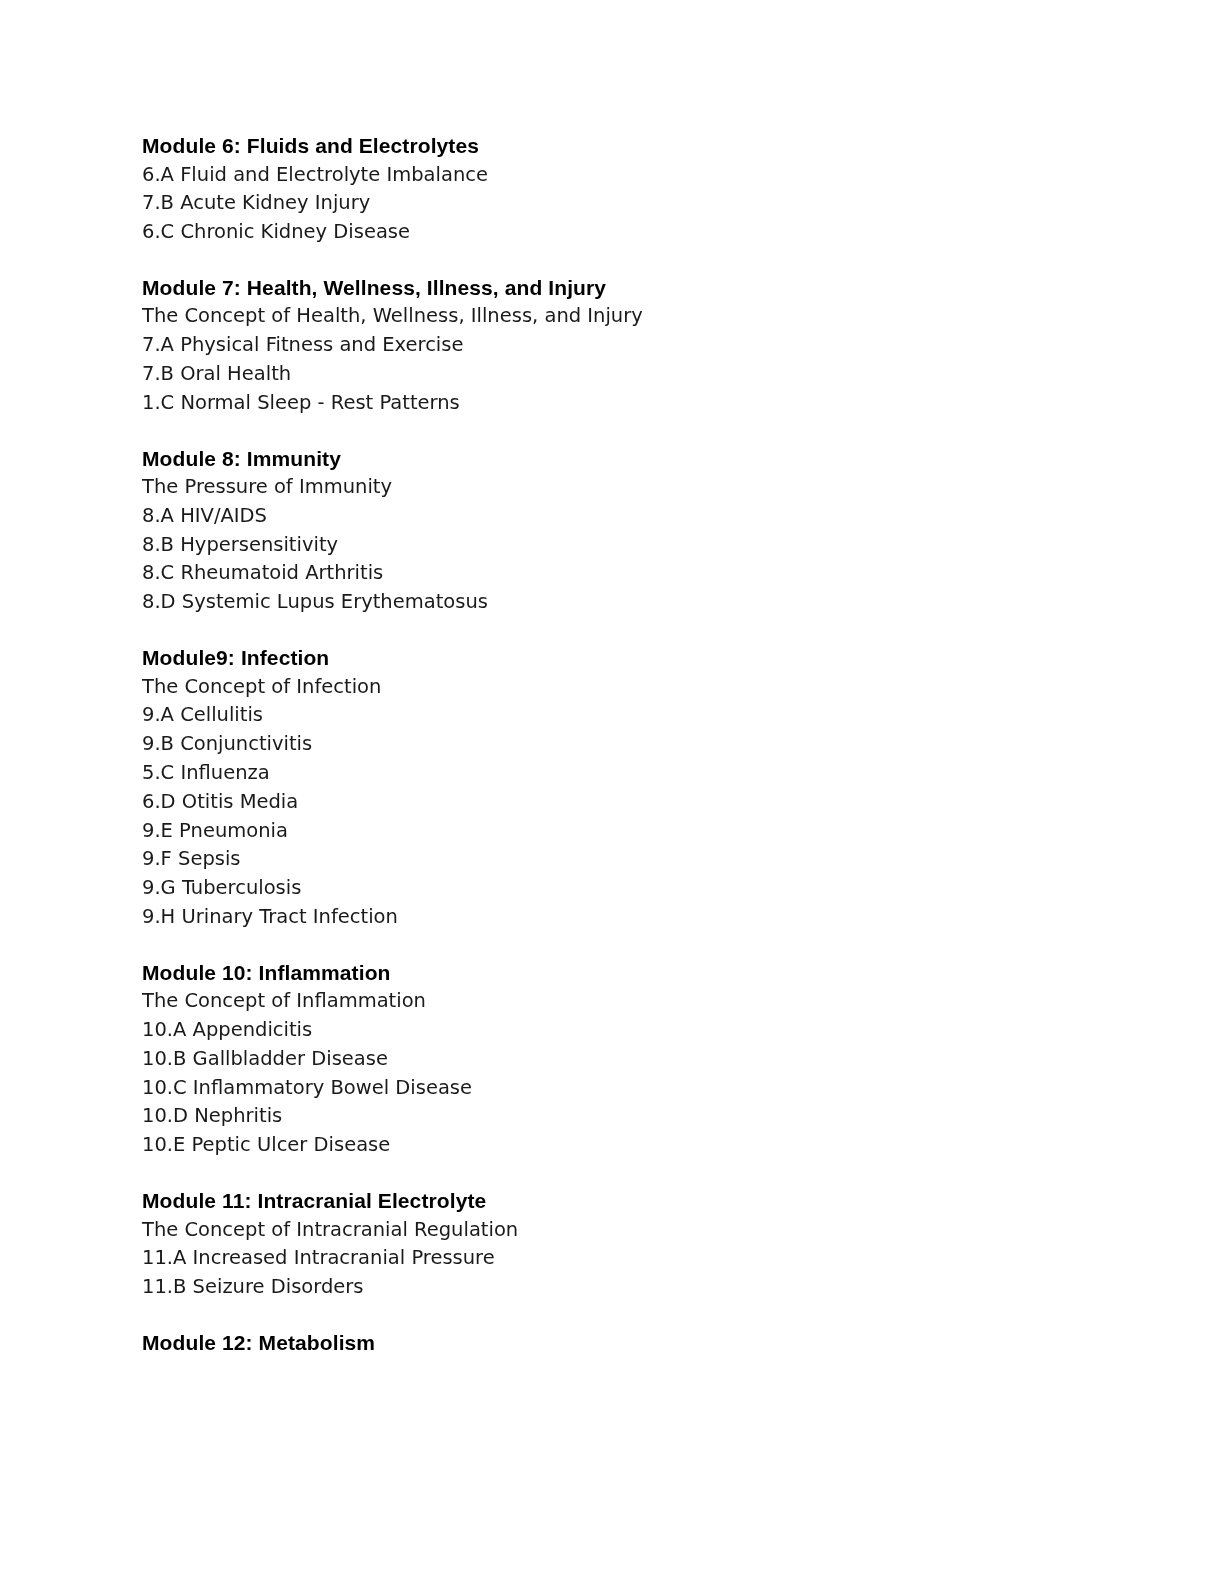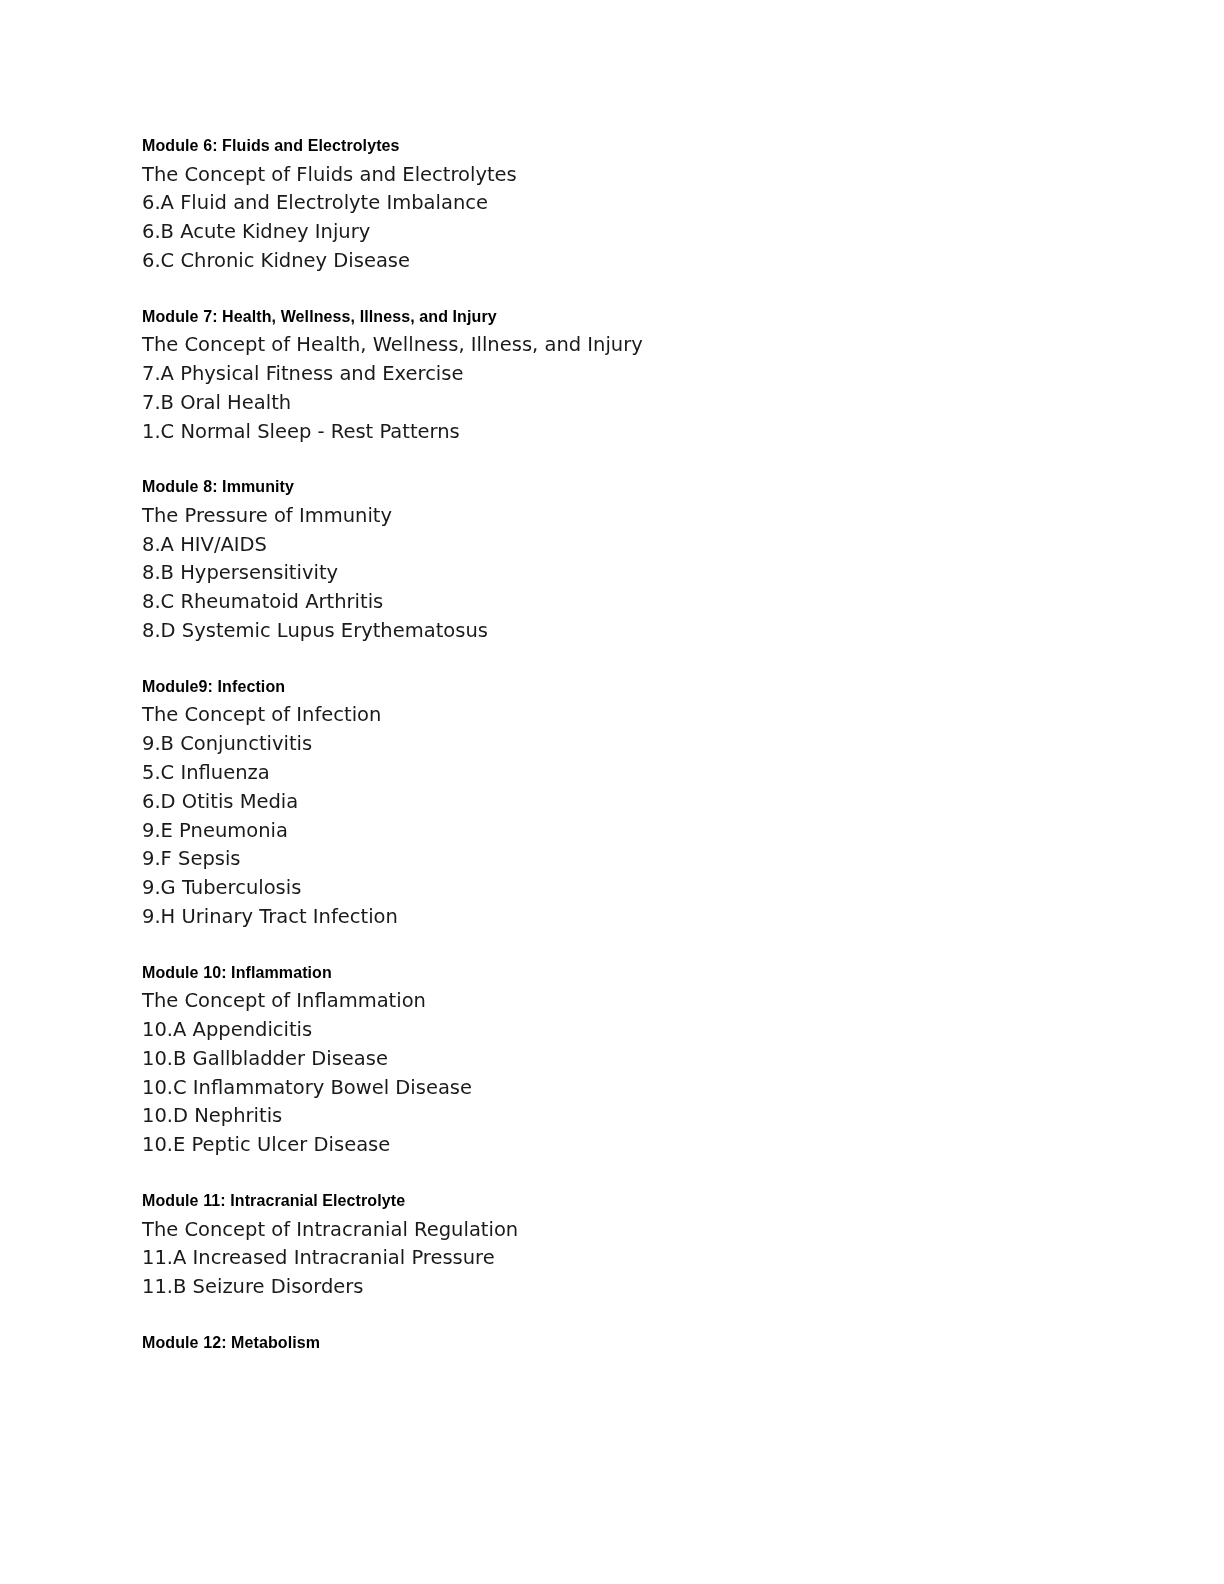--- a/index.html
+++ b/index.html
@@ -23,21 +23,21 @@
   }
   .doc-body {
     width: 940px;
   }
   .module-block {
     margin: 0 0 0 0;
   }
   .module-title {
     font-family: "Liberation Sans", sans-serif;
     font-weight: bold;
-    font-size: 16px;
+    font-size: 21px;
     line-height: 28.5px;
     letter-spacing: 0.1px;
     color: #000000;
     margin: 0;
     white-space: nowrap;
   }
   .module-line {
     font-family: "DejaVu Sans", sans-serif;
     font-weight: 400;
     font-size: 19.5px;
@@ -51,23 +51,22 @@
   }
 </style>
 </head>
 <body>
 
 <div class="page">
   <div class="doc-body">
 
     <div class="module-block">
       <div class="module-title">Module 6: Fluids and Electrolytes</div>
-      <div class="module-line">The Concept of Fluids and Electrolytes</div>
       <div class="module-line">6.A Fluid and Electrolyte Imbalance</div>
-      <div class="module-line">6.B Acute Kidney Injury</div>
+      <div class="module-line">7.B Acute Kidney Injury</div>
       <div class="module-line">6.C Chronic Kidney Disease</div>
     </div>
     <div class="block-gap"></div>
 
     <div class="module-block">
       <div class="module-title">Module 7: Health, Wellness, Illness, and Injury</div>
       <div class="module-line">The Concept of Health, Wellness, Illness, and Injury</div>
       <div class="module-line">7.A Physical Fitness and Exercise</div>
       <div class="module-line">7.B Oral Health</div>
       <div class="module-line">1.C Normal Sleep - Rest Patterns</div>
@@ -80,20 +79,21 @@
       <div class="module-line">8.A HIV/AIDS</div>
       <div class="module-line">8.B Hypersensitivity</div>
       <div class="module-line">8.C Rheumatoid Arthritis</div>
       <div class="module-line">8.D Systemic Lupus Erythematosus</div>
     </div>
     <div class="block-gap"></div>
 
     <div class="module-block">
       <div class="module-title">Module9: Infection</div>
       <div class="module-line">The Concept of Infection</div>
+      <div class="module-line">9.A Cellulitis</div>
       <div class="module-line">9.B Conjunctivitis</div>
       <div class="module-line">5.C Influenza</div>
       <div class="module-line">6.D Otitis Media</div>
       <div class="module-line">9.E Pneumonia</div>
       <div class="module-line">9.F Sepsis</div>
       <div class="module-line">9.G Tuberculosis</div>
       <div class="module-line">9.H Urinary Tract Infection</div>
     </div>
     <div class="block-gap"></div>
 

